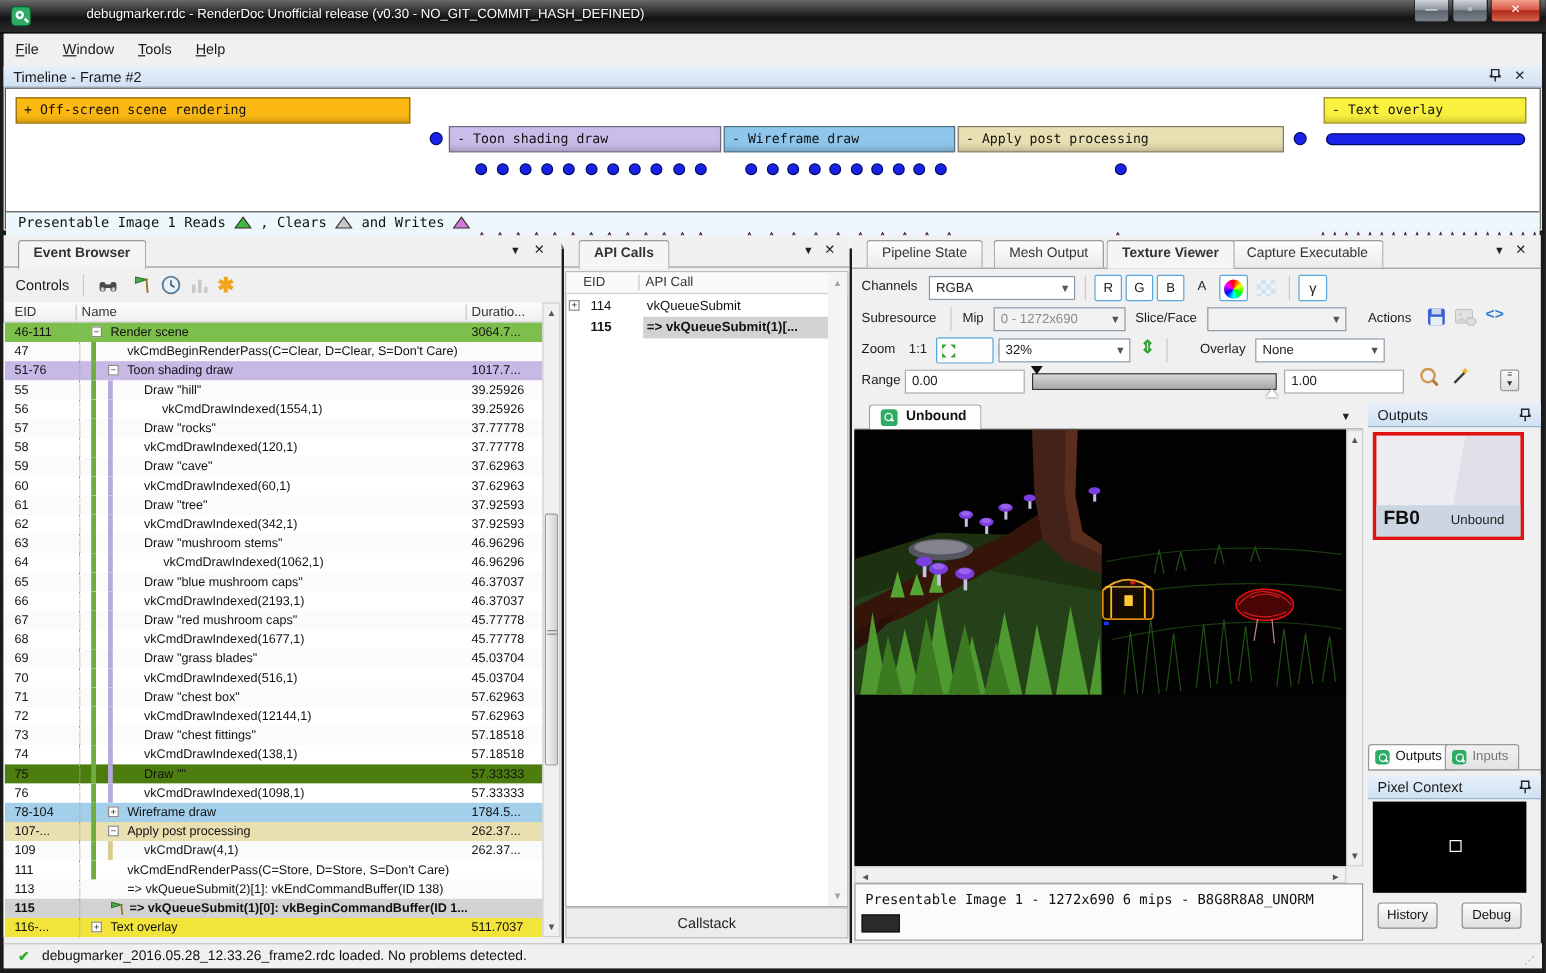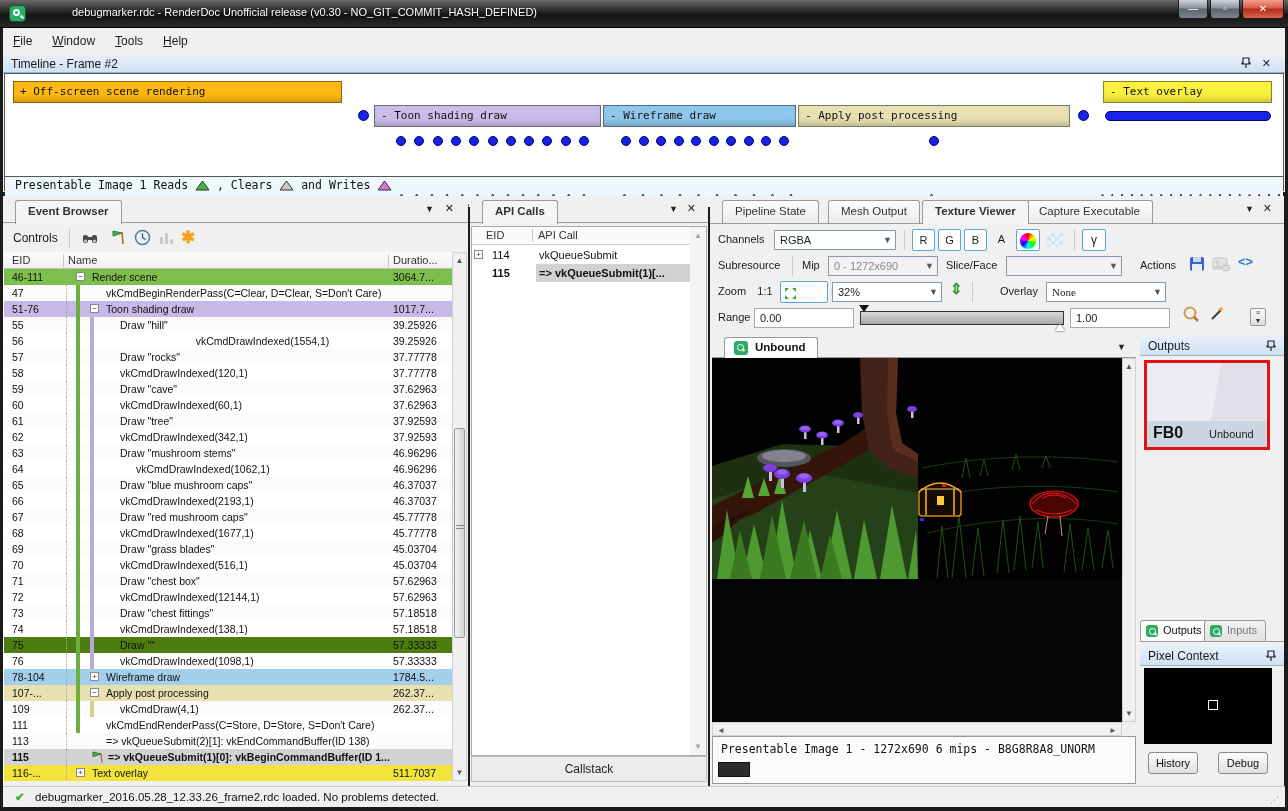--- a/index.html
+++ b/index.html
@@ -300,21 +300,21 @@
           <span class="vbar" style="left:86px;background:#b9a8dd;"></span>
           <span class="eid">55</span>
           <span class="nm" style="left:116px;">Draw "hill"</span>
           <span class="dur">39.25926</span>
         </div>
         <div class="ebrow" style="top: 64px; background: rgb(255, 255, 255);">
           <span class="guide"></span>
           <span class="vbar" style="left:72px;background:#6fae3e;"></span>
           <span class="vbar" style="left:86px;background:#b9a8dd;"></span>
           <span class="eid">56</span>
-          <span class="nm" style="left:131px;text-align:center;">vkCmdDrawIndexed(1554,1)</span>
+          <span class="nm" style="left:131px;">vkCmdDrawIndexed(1554,1)</span>
           <span class="dur">39.25926</span>
         </div>
         <div class="ebrow" style="top: 80px; background: rgb(251, 251, 251);">
           <span class="guide"></span>
           <span class="vbar" style="left:72px;background:#6fae3e;"></span>
           <span class="vbar" style="left:86px;background:#b9a8dd;"></span>
           <span class="eid">57</span>
           <span class="nm" style="left:116px;">Draw "rocks"</span>
           <span class="dur">37.77778</span>
         </div>
@@ -623,21 +623,21 @@
       <span class="abs" style="left:3px;top:4px;">
         <svg width="13" height="13" viewBox="0 0 13 13">
             <path d="M1 1l4 0-4 4zM12 1l0 4-4-4zM1 12l0-4 4 4zM12 12l-4 0 4-4z" fill="#3c9e3c"></path>
           </svg></span>
       <span style="margin-left:26px;padding-left:24px;">Fit</span></div>
     <div class="dd" style="left:122px;top:86px;width:110px;">
       <span>32%</span><span class="arr">▼</span></div>
     <span class="abs" style="left:240px;top:84px;color:#2f9e2f;font-size:15px;font-weight:bold;">⇕</span>
     <div class="sep" style="left:262px;top:86px;height:20px;"></div>
     <span class="lbl" style="left:290px;top:89px;">Overlay</span>
-    <div class="dd" style="left:336px;top:86px;width:120px;font-family:Liberation Serif, serif;">
+    <div class="dd" style="left:336px;top:86px;width:108px;">
       <span>None</span><span class="arr">▼</span></div>
 
     <span class="lbl" style="left:8px;top:115px;">Range</span>
     <div class="dd" style="left:44px;top:112px;width:100px;border-color:#aaa;">0.00</div>
     <div class="slider-track" style="left:150px;top:115px;width:204px;">
       <span class="abs" style="left:-2px;top:-7px;width:0;height:0;border:5px solid transparent;border-top:7px solid #111;"></span>
       <span class="abs" style="right:-2px;bottom:-7px;width:0;height:0;border:5px solid transparent;border-bottom:7px solid #fff;filter:drop-shadow(0 0 1px #555);"></span>
     </div>
     <div class="dd" style="left:360px;top:112px;width:100px;border-color:#aaa;">1.00</div>
     <span class="abs" style="left:472px;top:109px;">

